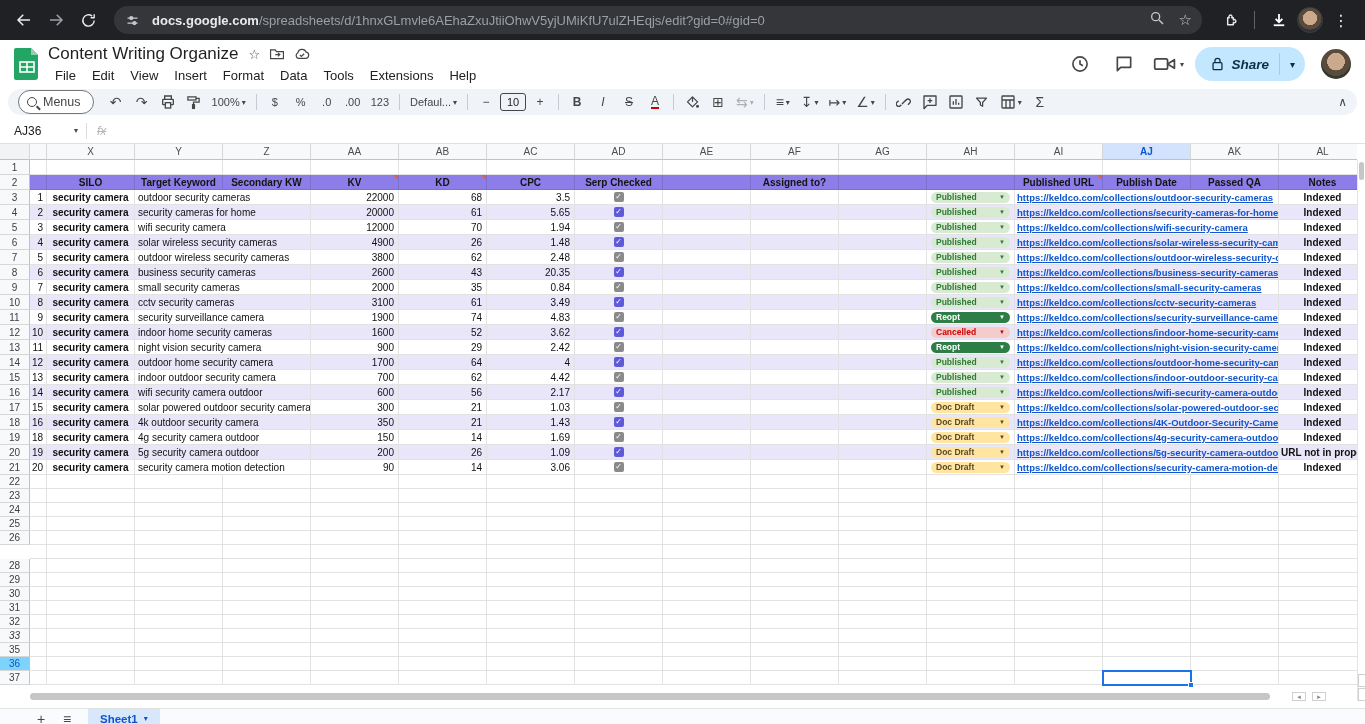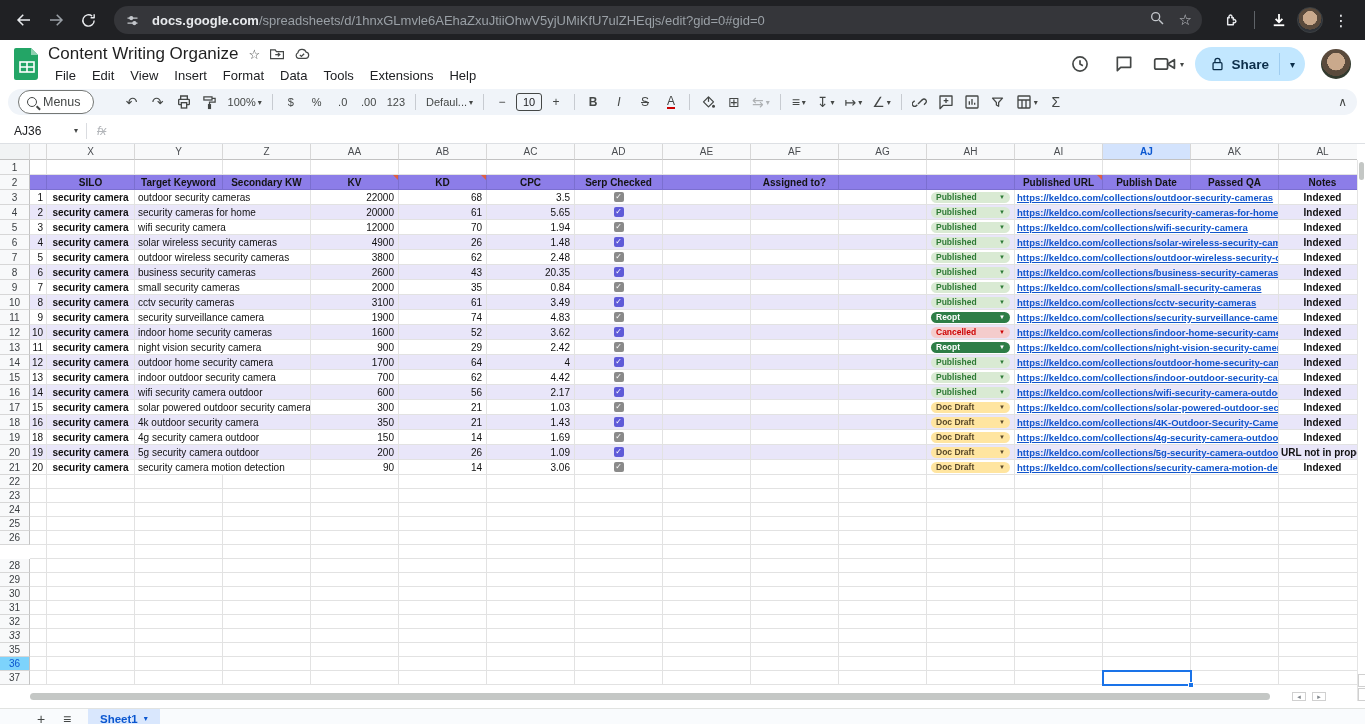--- a/index.html
+++ b/index.html
@@ -26,37 +26,37 @@
   #sheets-logo { width:26px; height:32px; margin:0 8px 0 4px; flex:0 0 auto; }
   #title-block { display:flex; flex-direction:column; justify-content:center; }
   .title-row { display:flex; align-items:center; gap:10px; height:22px; }
   #doc-title { font-size:17px; color:#1f1f1f; white-space:nowrap; }
   .title-ic { color:#444746; font-size:13px; display:flex; align-items:center; }
   .menu-row { display:flex; gap:2px; height:20px; align-items:center; }
   .menu-item { font-size:13px; color:#202124; padding:1px 7px; border-radius:8px; }
   #header-right { margin-left:auto; display:flex; align-items:center; gap:10px; }
   .hicon { width:34px; height:34px; display:flex; align-items:center; justify-content:center; }
   #share-btn { height:34px; background:#c2e7ff; border-radius:17px; display:flex; align-items:center; color:#0b2e4a; }
-  #share-main { display:flex; align-items:center; gap:7px; padding:0 10px 0 16px; font-size:13.5px; font-weight:700; }
+  #share-main { display:flex; align-items:center; gap:7px; padding:0 10px 0 16px; font-size:13.5px; font-weight:700;font-style:italic; }
   #share-split { width:1px; height:22px; background:#9fcdf0; }
   #share-caret { padding:0 10px; font-size:10px; color:#0b2e4a; }
   #app-avatar { width:30px; height:30px; border-radius:50%; margin-left:6px;
     background:radial-gradient(circle at 50% 42%, #caa98c 0 38%, #5a4a3c 39% 62%, #323a2e 63%); }
 
   
   #toolbar-strip { height:30px; padding:1px 8px 3px; background:#fff; }
   #toolbar { height:26px; background:#f0f4f9; border-radius:13px; display:flex; align-items:center; padding:0 10px; gap:2px; }
   .tbtn { min-width:24px; height:22px; padding:0 4px; border-radius:4px; display:flex; align-items:center; justify-content:center;
     color:#444746; font-size:12px; flex:0 0 auto; gap:2px; }
   .tbtn svg { display:block; }
   .tglyph { font-size:14px; line-height:1; }
   .tsmall { font-size:11px; }
   .tb-sep { width:1px; height:16px; background:#c7cbd1; margin:0 4px; flex:0 0 auto; }
   #menus-pill { height:24px; background:#fff; border:1px solid #747775; border-radius:12px; display:flex; align-items:center;
-    gap:6px; padding:0 12px 0 8px; margin-right:24px; color:#444746; font-size:12.5px; }
+    gap:6px; padding:0 12px 0 8px; margin-right:8px; color:#444746; font-size:12.5px; }
   .lens { width:10px; height:10px; border:1.6px solid #444746; border-radius:50%; position:relative; }
   .lens::after { content:""; position:absolute; width:5px; height:1.6px; background:#444746; transform:rotate(45deg); left:8px; top:9px; }
   .caret { font-size:8px; color:#444746; }
   #fontsize-box { width:26px; height:18px; border:1px solid #444746; border-radius:3px; font-size:11px; color:#202124;
     display:flex; align-items:center; justify-content:center; }
   .disabled { opacity:.38; }
   .u-red { border-bottom:2.5px solid #cc0000; line-height:1; }
   #collapse-btn { margin-left:auto; color:#444746; font-size:12px; }
 
   

